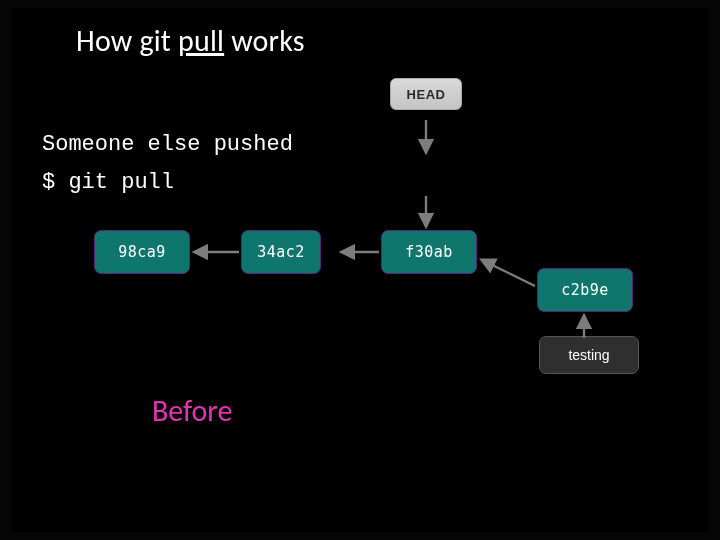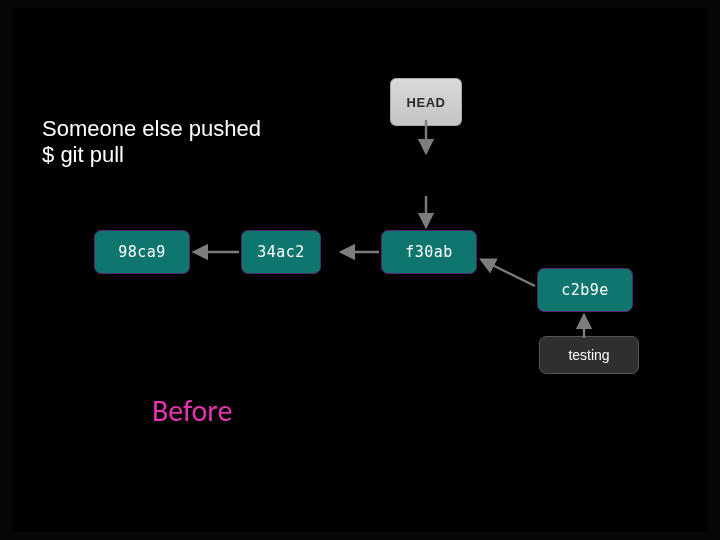--- a/index.html
+++ b/index.html
@@ -25,39 +25,39 @@
     font-weight: 400;
     position: absolute;
     left: 64px;
     top: 14px;
     letter-spacing: 0.2px;
   }
   .title .ul { text-decoration: underline; text-underline-offset: 2px; }
   .code {
     position: absolute;
     left: 30px;
-    top: 108px;
+    top: 118px;
     color: #fff;
-    font-family: Liberation Sans, sans-serif;
+    font-family: Liberation Mono, monospace;
     font-size: 22px;
-    line-height: 26px;
+    line-height: 38px;
     white-space: pre;
   }
   .node {
     position: absolute;
     border-radius: 7px;
     display: flex;
     align-items: center;
     justify-content: center;
     color: #fff;
     box-shadow: 0 1px 2px rgba(0,0,0,0.6);
   }
   .node span { font-family: Helvetica, Arial, sans-serif; }
   .head {
-    left: 378px; top: 70px; width: 72px; height: 48px;
+    left: 378px; top: 70px; width: 72px; height: 32px;
     background: linear-gradient(#d9d9d9,#c4c4c4);
     border: 1px solid #aaa;
     color: #2b2b2b;
     font-weight: 700;
     font-size: 13px;
     letter-spacing: 0.5px;
     border-radius: 6px;
     text-align: center;
   }
   .branch {
@@ -92,20 +92,23 @@
     left: 0; top: 0;
     width: 696px; height: 524px;
     pointer-events: none;
   }
 </style>
 </head>
 <body>
 
 <div class="slide">
 
+  <div class="title">
+    <span>How git </span><span class="ul">pull</span><span> works</span>
+  </div>
 
   <div class="code"><span>Someone else pushed</span>
 <span>$</span> <span>git pull</span></div>
 
   <div class="node head">
       <span>HEAD</span>
     </div>
   <div class="node branch testing">
       <span>testing</span>
     </div>

